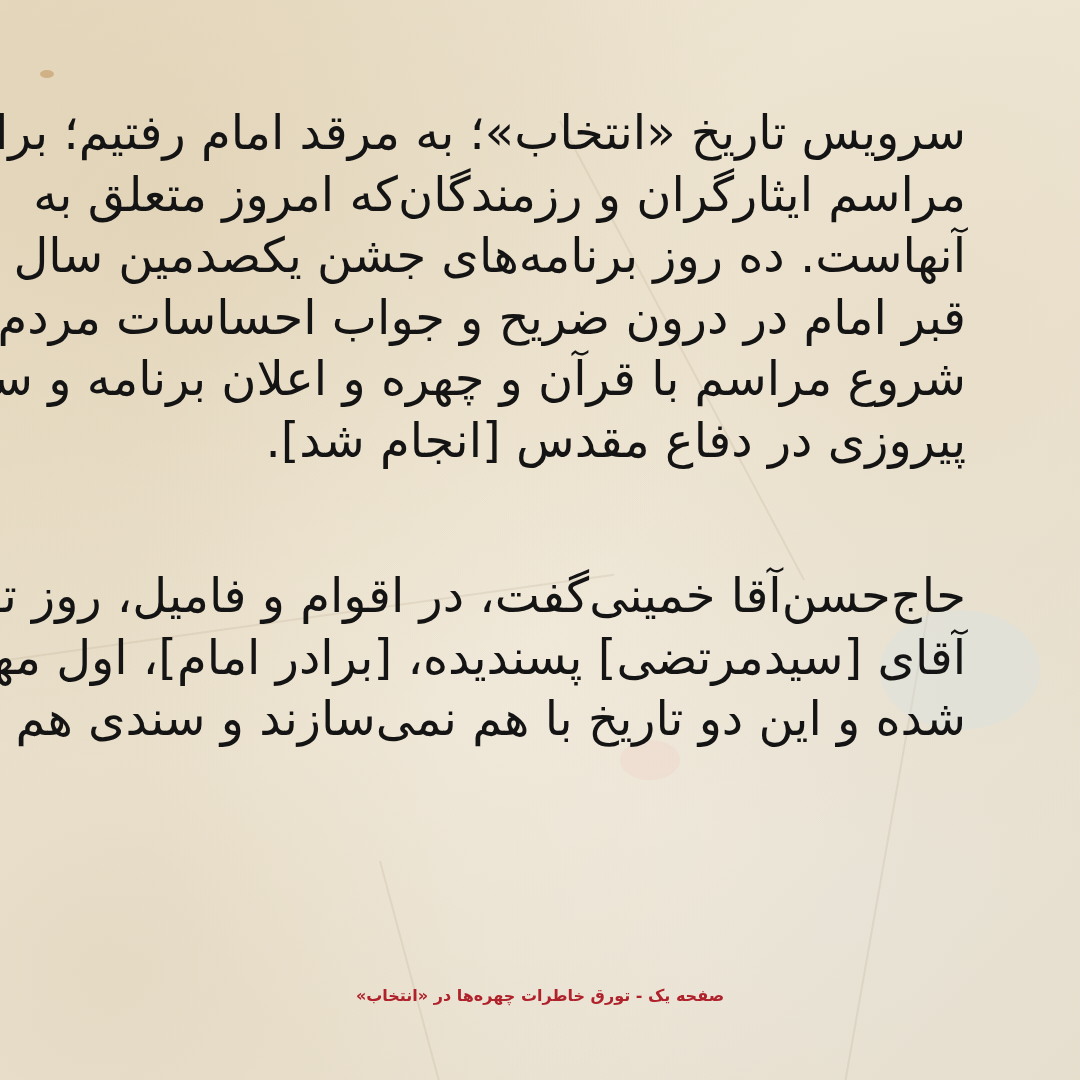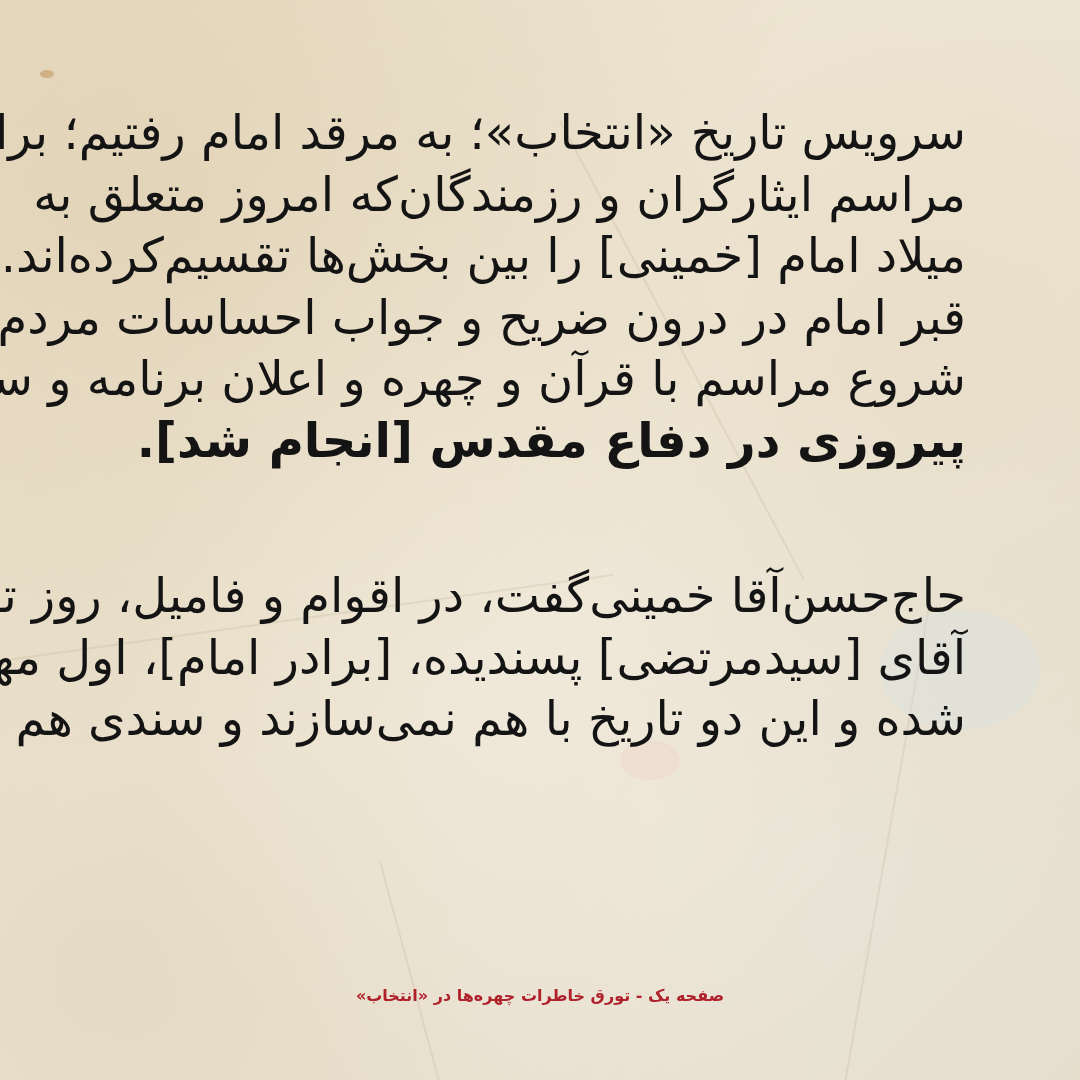--- a/index.html
+++ b/index.html
@@ -52,21 +52,20 @@
       height: 62px;
     }
     .line {
       display: block;
       white-space: nowrap;
       text-align: justify;
       text-align-last: justify;
     }
     .line.last {
       text-align-last: right;
-      font-weight: bold;
     }
     .footer {
       position: absolute;
       left: 0;
       width: 1080px;
       top: 986px;
       text-align: center;
       direction: rtl;
       font-size: 16px;
       color: #b0222b;
@@ -81,21 +80,21 @@
 <div class="crease" style="left:930px; top:600px; width:500px; transform:rotate(100deg);"></div>
 <div class="crease" style="left:380px; top:860px; width:260px; transform:rotate(75deg);"></div>
 <div class="stain" style="left:40px; top:70px; width:14px; height:8px; background:rgba(190,140,80,0.5);"></div>
 <div class="stain" style="left:620px; top:740px; width:60px; height:40px; background:rgba(240,200,190,0.25);"></div>
 <div class="stain" style="left:880px; top:610px; width:160px; height:120px; background:rgba(215,225,230,0.35);"></div>
 
 <main class="page">
   <p class="para">
     <span class="line">سرویس تاریخ «انتخاب»؛ به مرقد امام رفتیم؛ برای</span>
     <span class="line">مراسم ایثارگران و رزمندگان‌که امروز متعلق به</span>
-    <span class="line">میلاد امام [خمینی] را بین بخش‌ها تقسیم‌کرده‌اند.</span>
+    <span class="line">آنهاست. ده روز برنامه‌های جشن یکصدمین سال</span>
     <span class="line">قبر امام در درون ضریح و جواب احساسات مردم و</span>
     <span class="line">شروع مراسم با قرآن و چهره و اعلان برنامه و سپس</span>
     <span class="line last">پیروزی در دفاع مقدس [انجام شد].</span>
   </p>
   <div class="para-gap"></div>
   <p class="para">
     <span class="line">حاج‌حسن‌آقا خمینی‌گفت، در اقوام و فامیل، روز تولد</span>
     <span class="line">آقای [سیدمرتضی] پسندیده، [برادر امام]، اول مهر قید</span>
     <span class="line">شده و این دو تاریخ با هم نمی‌سازند و سندی هم</span>
   </p>

